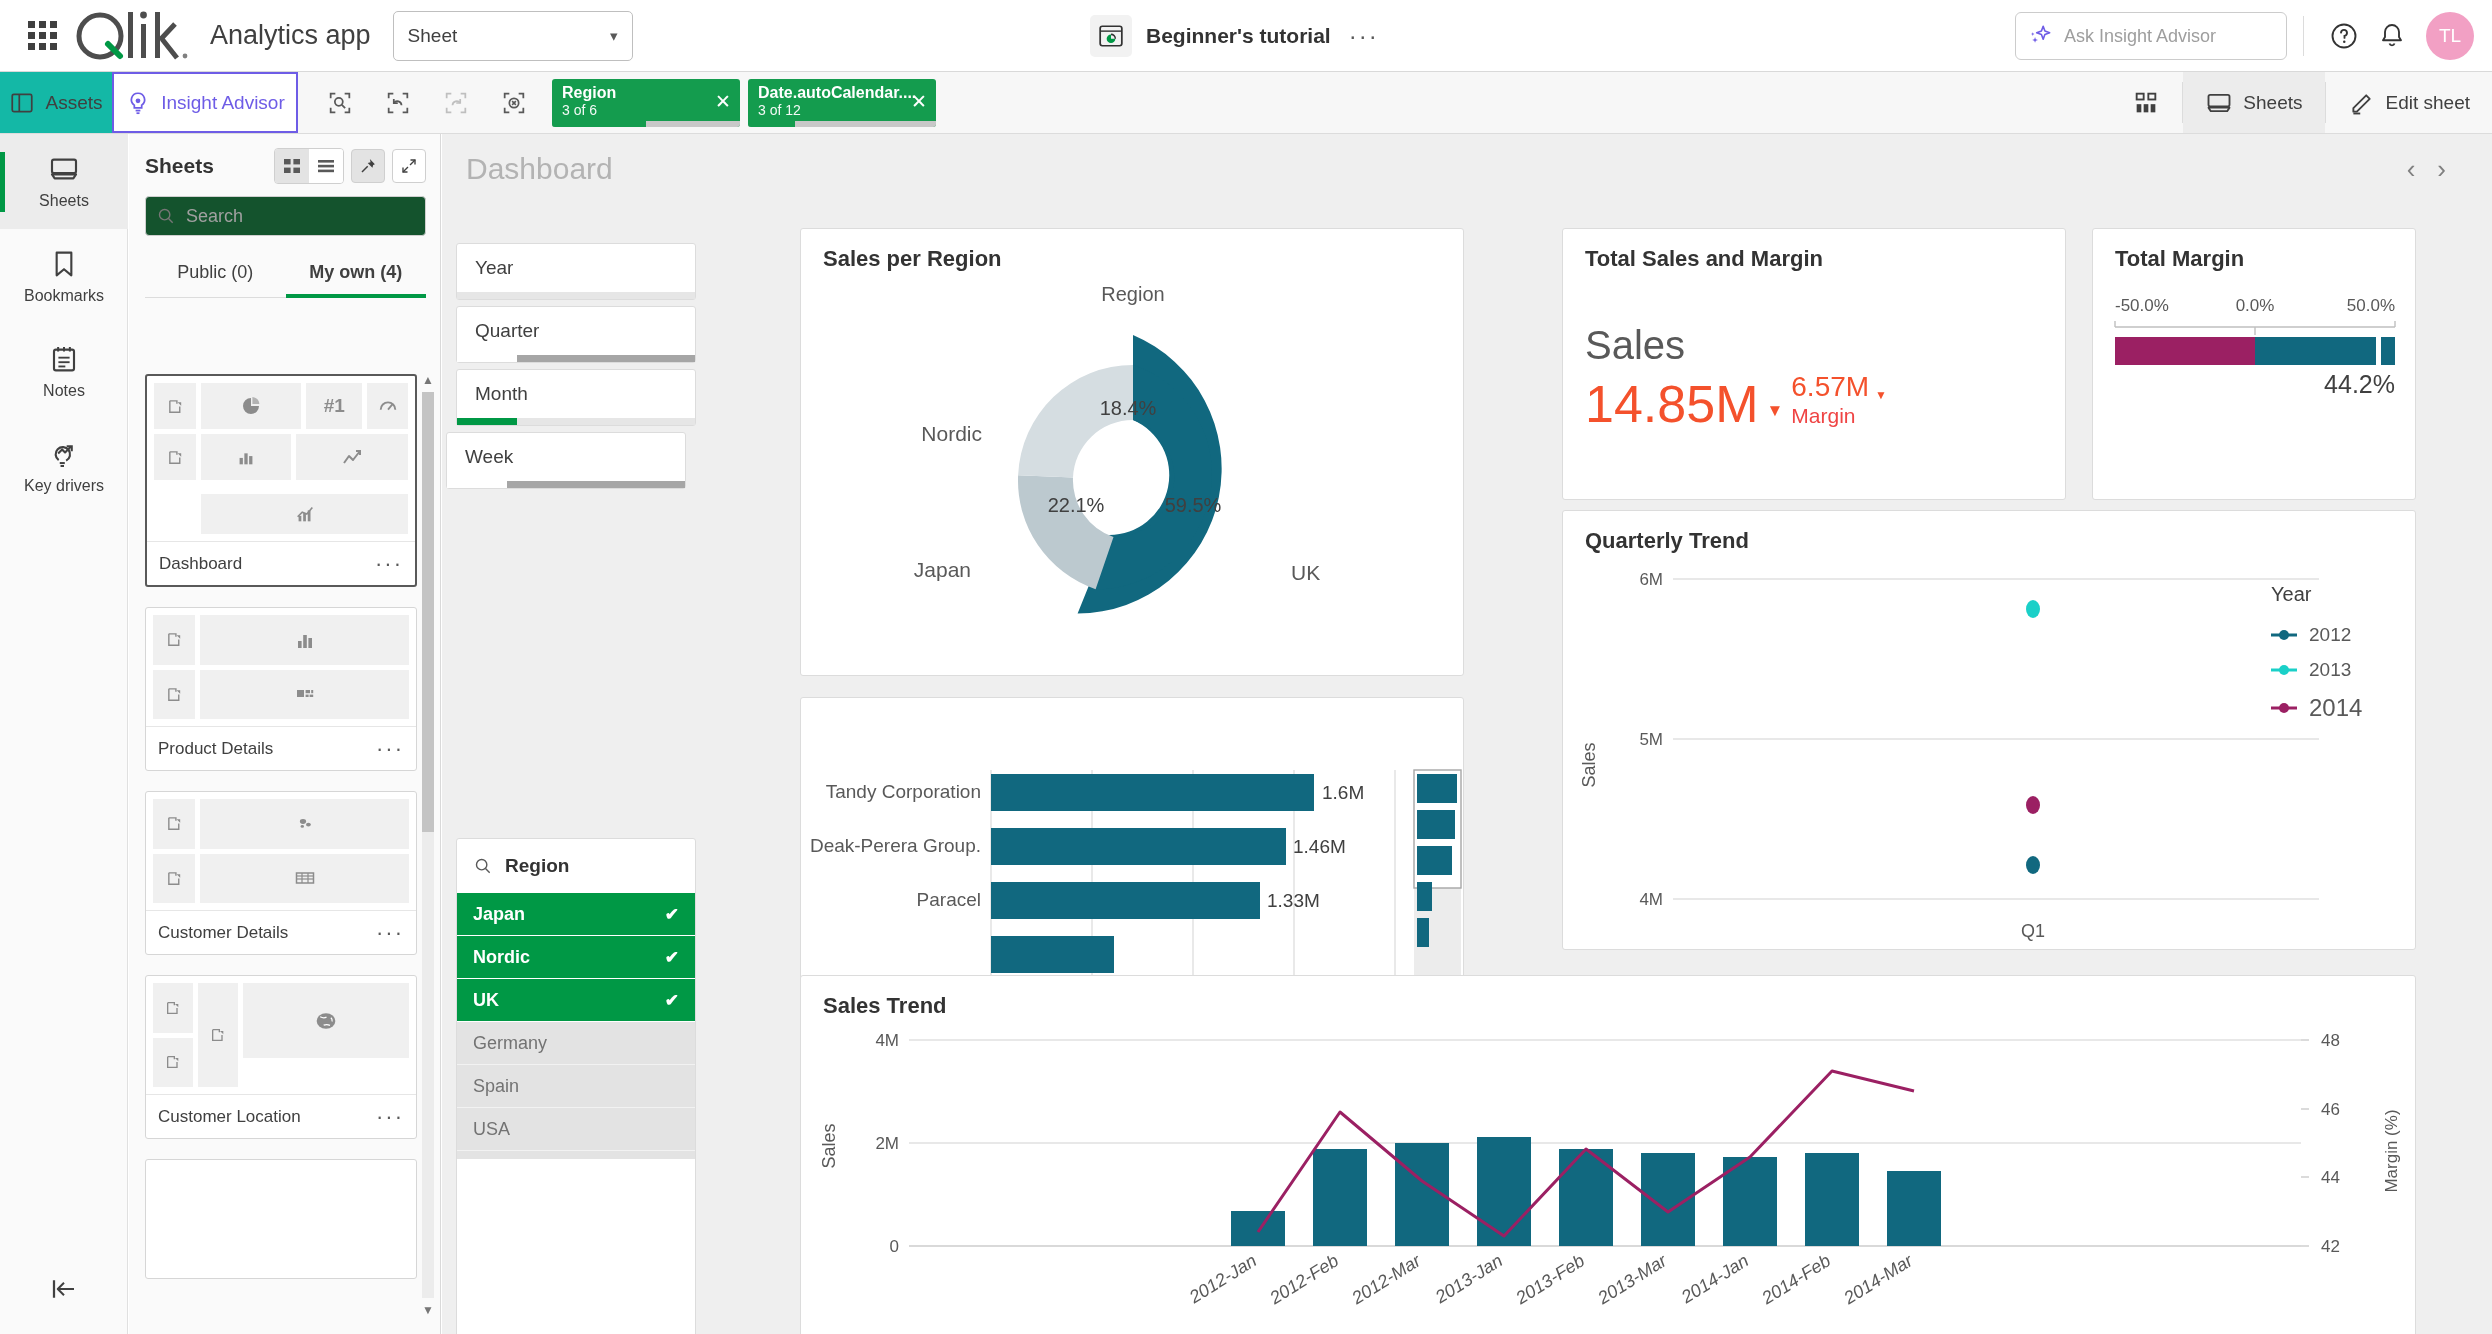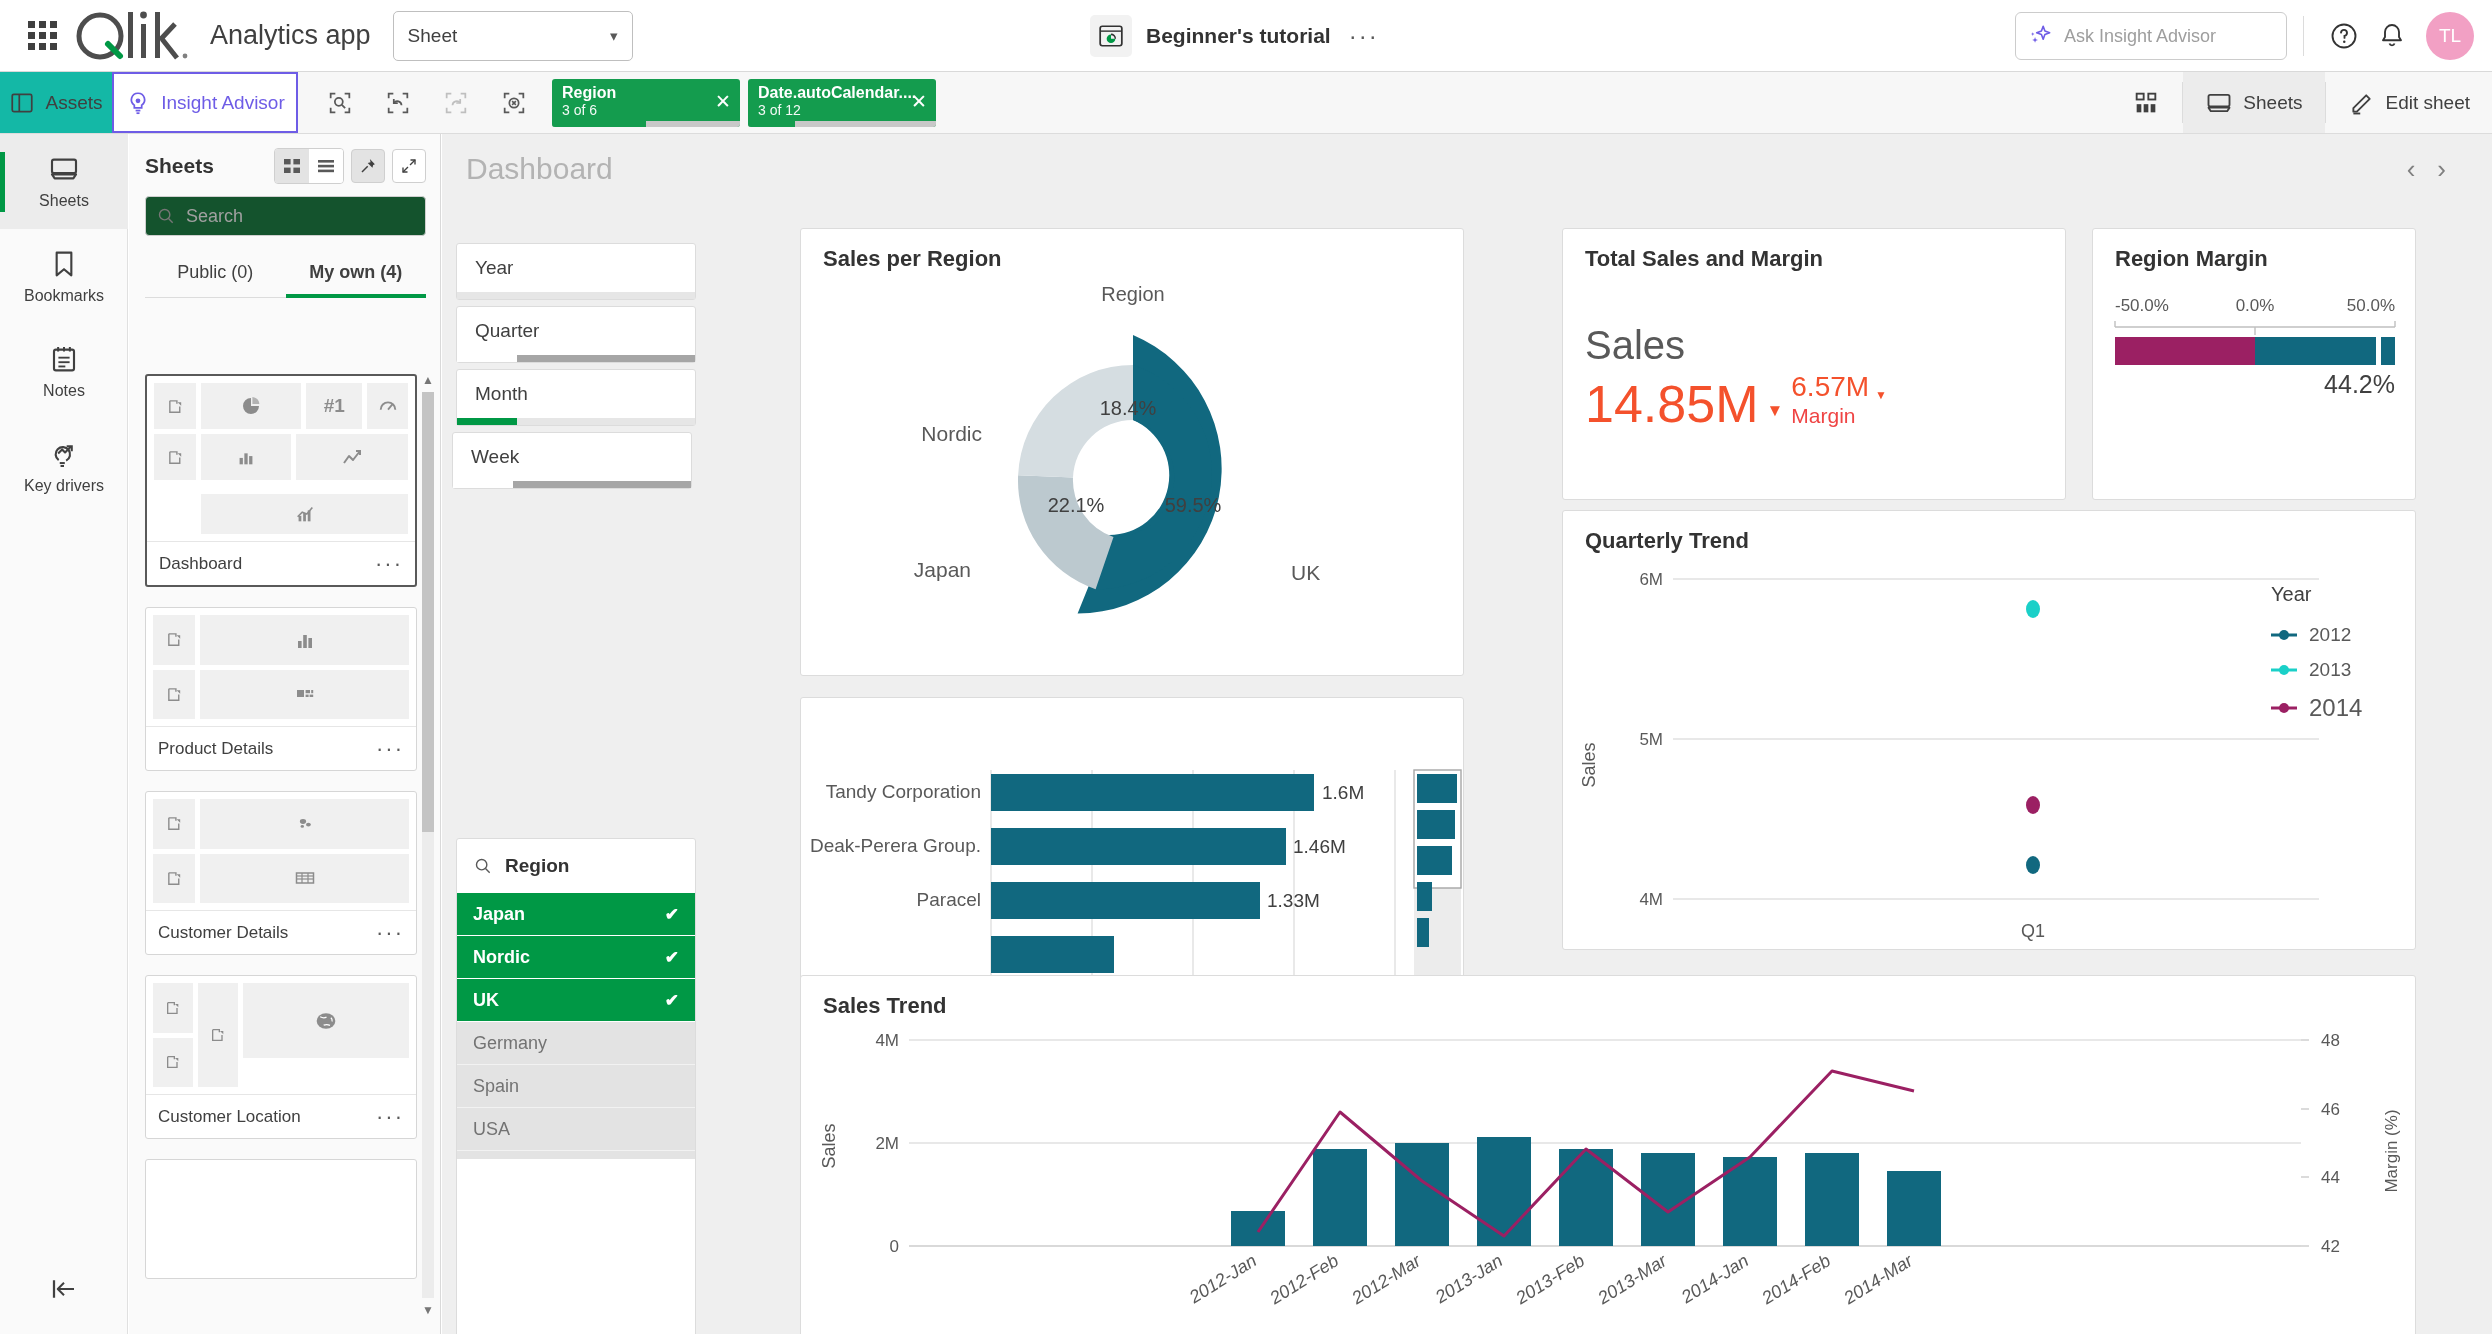--- a/index.html
+++ b/index.html
@@ -657,21 +657,21 @@
       <div class="fbar" style="background:#a6a6a6">
           <i style="width:25%;background:#ffffff"></i>
         </div>
     </div>
     <div class="filt" style="left:14px; top:165px; width:240px; height:57px;">
       <div class="fl">Month</div>
       <div class="fbar" style="background:#e6e6e6">
           <i style="width:25%;background:#009845"></i>
         </div>
     </div>
-    <div class="filt" style="left:10px; top:228px; width:240px; height:57px;">
+    <div class="filt" style="left:4px; top:228px; width:240px; height:57px;">
       <div class="fl">Week</div>
       <div class="fbar" style="background:#a6a6a6">
           <i style="width:25%;background:#ffffff"></i>
         </div>
     </div>
 
     <div class="lb" style="left:14px; top:634px; width:240px; height:530px;">
       <div class="lb-head">
         <svg width="20" height="20" viewBox="0 0 24 24">
           <circle cx="10.4" cy="10.4" r="6.2" fill="none" stroke="#595959" stroke-width="1.7"></circle>
@@ -740,21 +740,21 @@
               <span style="font-size:28px;color:#f4512c;line-height:32px">6.57M</span>
               <span style="color:#f4512c;font-size:12px;line-height:16px">▼</span>
             </div>
             <div style="font-size:21px;color:#ef4444;line-height:26px">Margin</div>
           </div>
         </div>
       </div>
     </div>
 
     <div class="obj" style="left:1650px; top:24px; width:324px; height:272px;">
-      <div class="obj-title">Region Margin</div>
+      <div class="obj-title">Total Margin</div>
       <svg width="324" height="200" viewBox="0 0 324 200" style="position:absolute;left:0;top:60px">
         <text x="22" y="22" font-size="17" fill="#595959" font-family="Liberation Sans, sans-serif">-50.0%</text>
         <text x="162" y="22" text-anchor="middle" font-size="17" fill="#595959" font-family="Liberation Sans, sans-serif">0.0%</text>
         <text x="302" y="22" text-anchor="end" font-size="17" fill="#595959" font-family="Liberation Sans, sans-serif">50.0%</text>
         <line x1="22" y1="38" x2="302" y2="38" stroke="#bfbfbf" stroke-width="1.4"></line>
         <line x1="22" y1="38" x2="22" y2="32" stroke="#bfbfbf" stroke-width="1.4"></line>
         <line x1="162" y1="38" x2="162" y2="46" stroke="#bfbfbf" stroke-width="1.4"></line>
         <line x1="302" y1="38" x2="302" y2="32" stroke="#bfbfbf" stroke-width="1.4"></line>
         <rect x="22" y="48" width="140" height="28" fill="#9b2063"></rect>
         <rect x="162" y="48" width="140" height="28" fill="#11687f"></rect>

